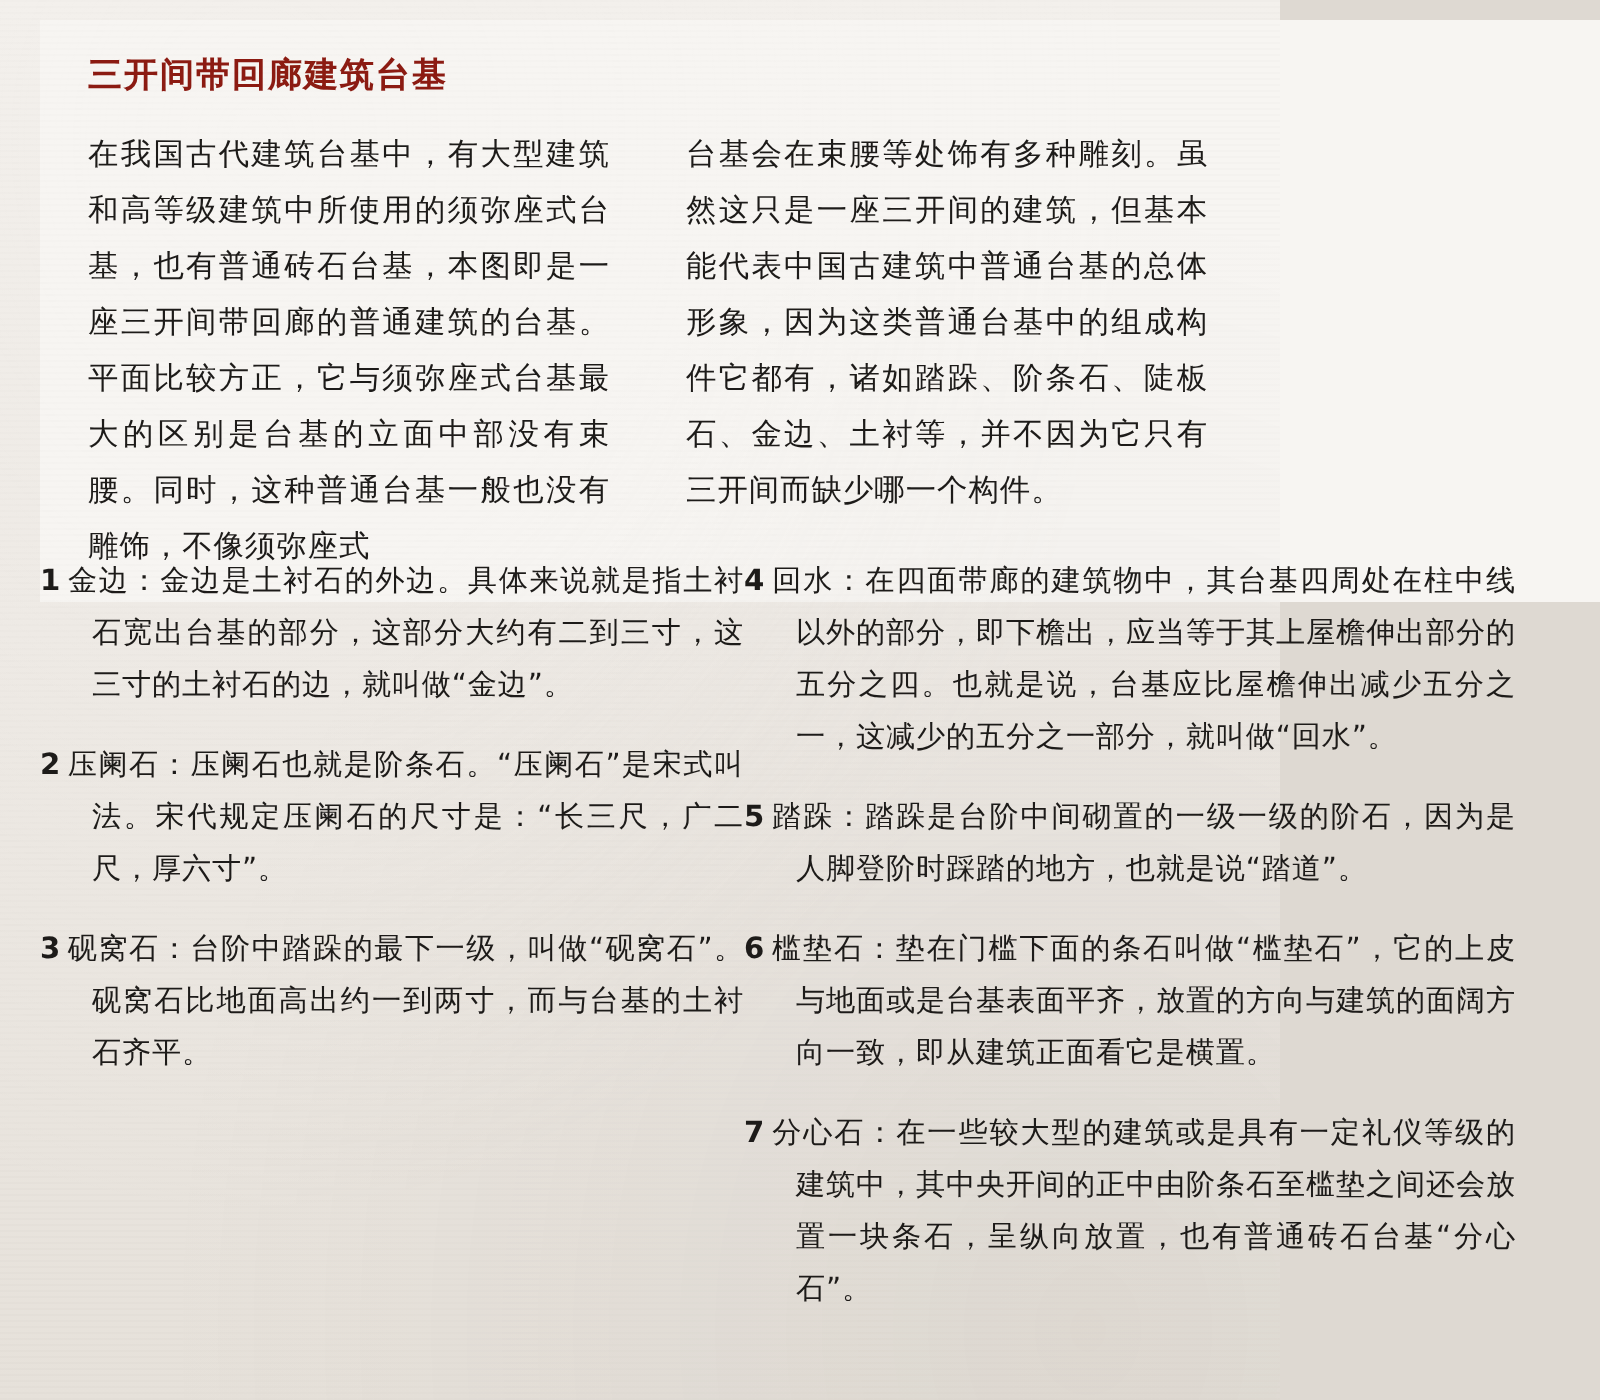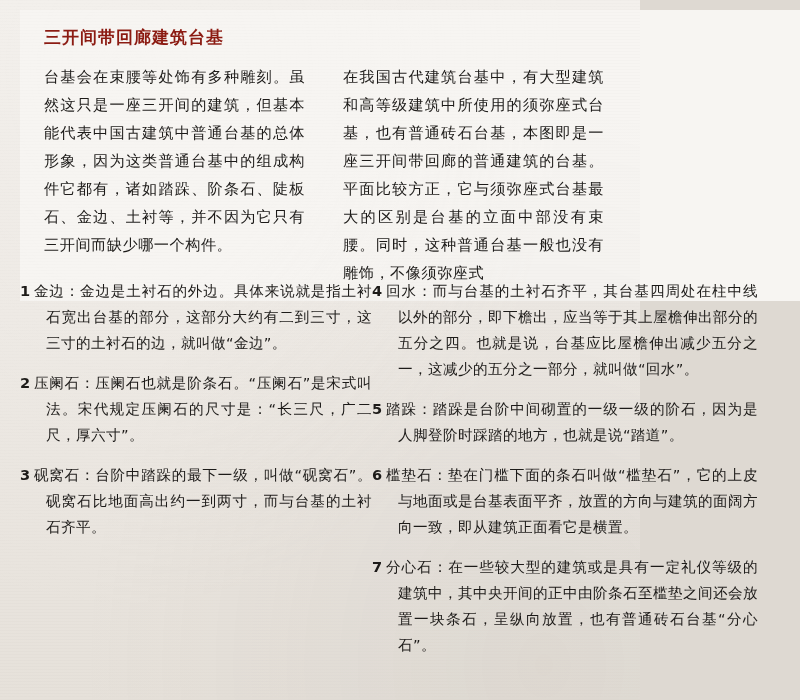--- a/index.html
+++ b/index.html
@@ -115,22 +115,22 @@
 </style>
 </head>
 <body>
 
 <div id="page">
 
   <div class="top-block">
     <div class="top-block-inner">
       <div class="title">三开间带回廊建筑台基</div>
       <div class="intro-cols">
+        <div class="intro-col">在我国古代建筑台基中，有大型建筑和高等级建筑中所使用的须弥座式台基，也有普通砖石台基，本图即是一座三开间带回廊的普通建筑的台基。平面比较方正，它与须弥座式台基最大的区别是台基的立面中部没有束腰。同时，这种普通台基一般也没有雕饰，不像须弥座式</div>
         <div class="intro-col">台基会在束腰等处饰有多种雕刻。虽然这只是一座三开间的建筑，但基本能代表中国古建筑中普通台基的总体形象，因为这类普通台基中的组成构件它都有，诸如踏跺、阶条石、陡板石、金边、土衬等，并不因为它只有三开间而缺少哪一个构件。</div>
-        <div class="intro-col">在我国古代建筑台基中，有大型建筑和高等级建筑中所使用的须弥座式台基，也有普通砖石台基，本图即是一座三开间带回廊的普通建筑的台基。平面比较方正，它与须弥座式台基最大的区别是台基的立面中部没有束腰。同时，这种普通台基一般也没有雕饰，不像须弥座式</div>
       </div>
     </div>
   </div>
 
   <div class="entries">
 
     <div class="entry-col left">
 
       <div class="entry hang">
         <span class="num">1</span><span class="term">金边</span><span class="body">：金边是土衬石的外边。具体来说就是指土衬石宽出台基的部分，这部分大约有二到三寸，这三寸的土衬石的边，就叫做“金边”。</span>
@@ -142,21 +142,21 @@
 
       <div class="entry hang">
         <span class="num">3</span><span class="term">砚窝石</span><span class="body">：台阶中踏跺的最下一级，叫做“砚窝石”。砚窝石比地面高出约一到两寸，而与台基的土衬石齐平。</span>
       </div>
 
     </div>
 
     <div class="entry-col right">
 
       <div class="entry hang">
-        <span class="num">4</span><span class="term">回水</span><span class="body">：而与台基的土衬石齐平，其台基四周处在柱中线以外的部分，即下檐出，应当等于其上屋檐伸出部分的五分之四。也就是说，台基应比屋檐伸出减少五分之一，这减少的五分之一部分，就叫做“回水”。</span>
+        <span class="num">4</span><span class="term">回水</span><span class="body">：在四面带廊的建筑物中，其台基四周处在柱中线以外的部分，即下檐出，应当等于其上屋檐伸出部分的五分之四。也就是说，台基应比屋檐伸出减少五分之一，这减少的五分之一部分，就叫做“回水”。</span>
       </div>
 
       <div class="entry hang">
         <span class="num">5</span><span class="term">踏跺</span><span class="body">：踏跺是台阶中间砌置的一级一级的阶石，因为是人脚登阶时踩踏的地方，也就是说“踏道”。</span>
       </div>
 
       <div class="entry hang">
         <span class="num">6</span><span class="term">槛垫石</span><span class="body">：垫在门槛下面的条石叫做“槛垫石”，它的上皮与地面或是台基表面平齐，放置的方向与建筑的面阔方向一致，即从建筑正面看它是横置。</span>
       </div>
 

